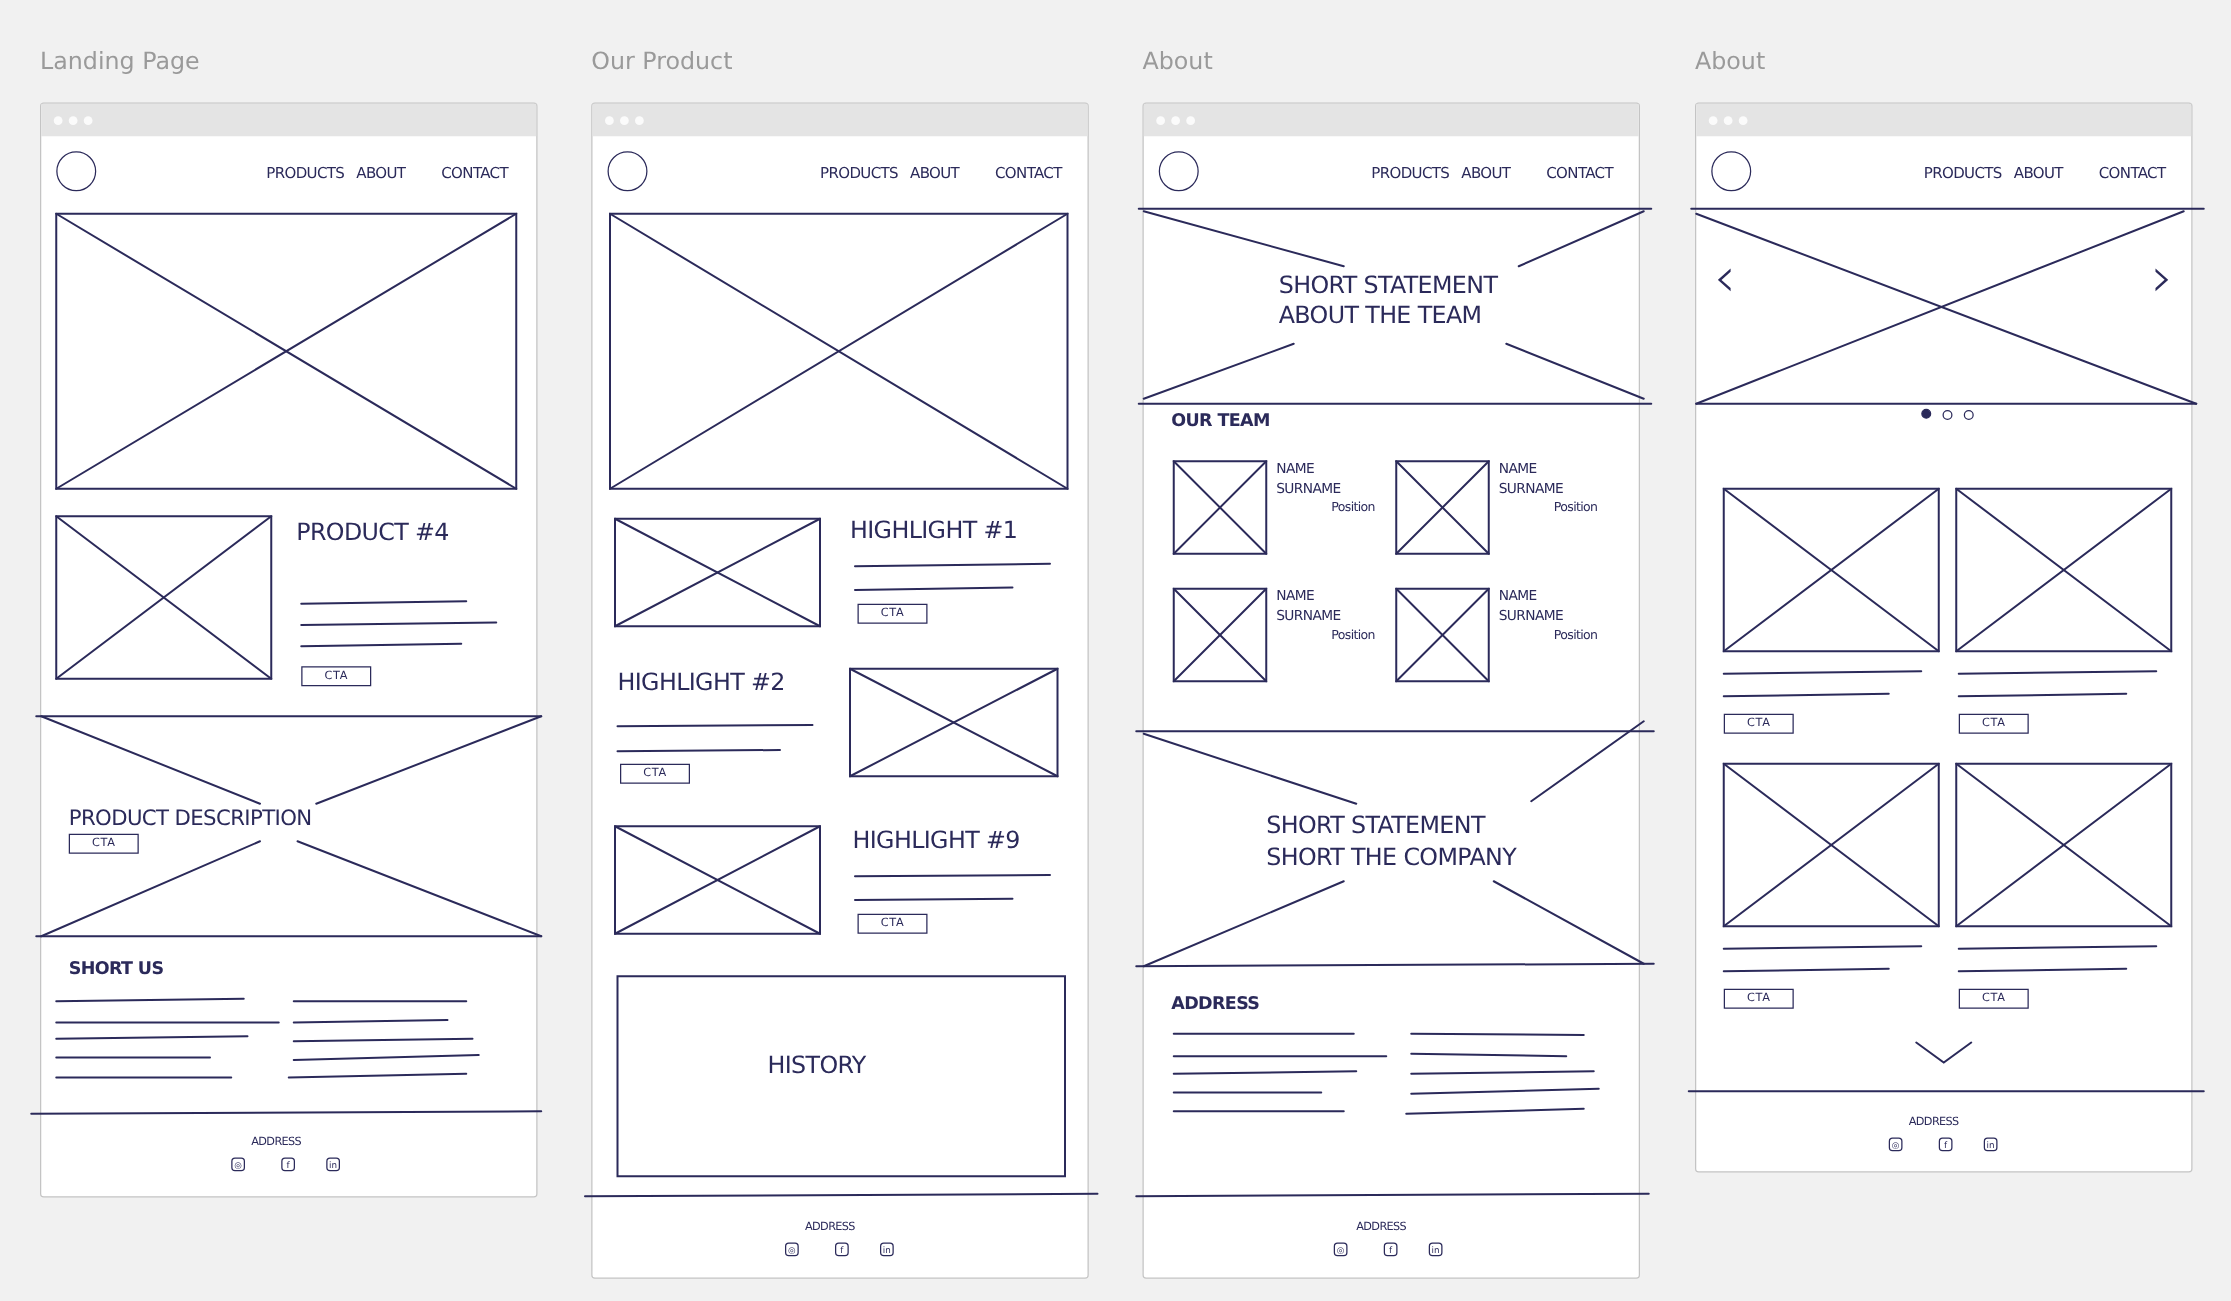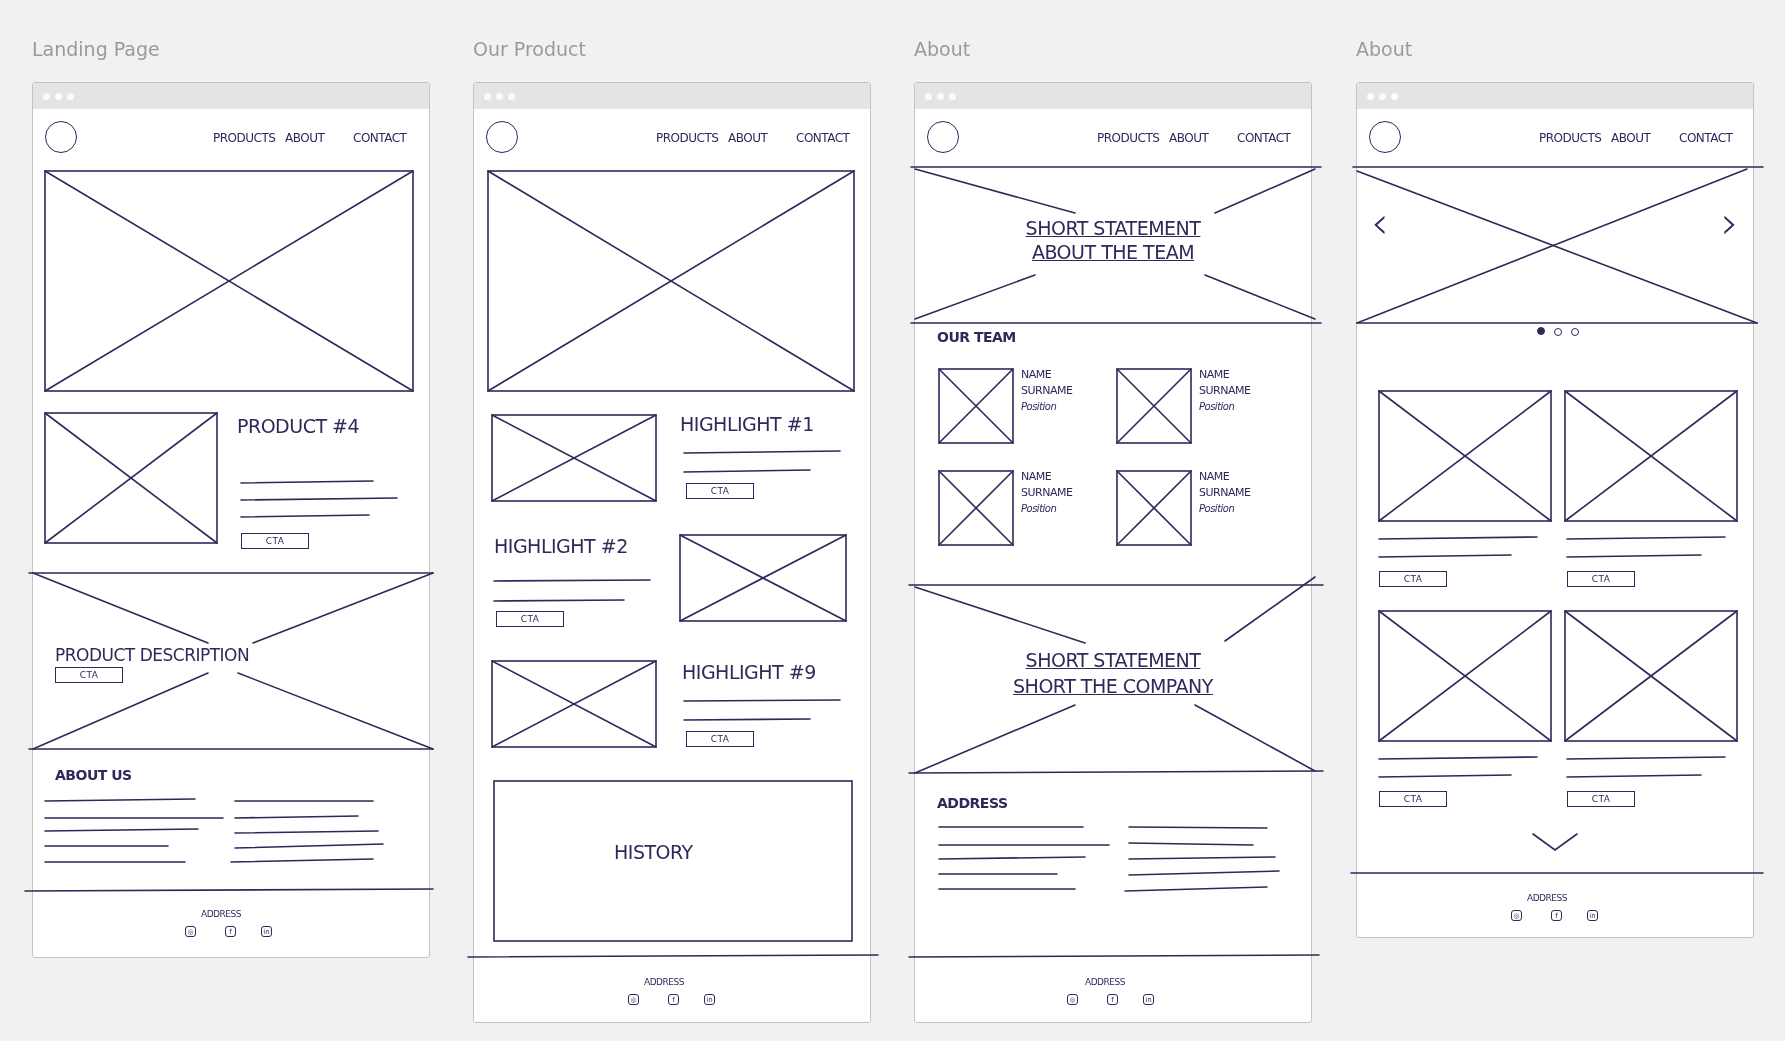--- a/index.html
+++ b/index.html
@@ -6,28 +6,28 @@
   body{width:1785px;height:1041px;background:#f1f1f1;position:relative;overflow:hidden;font-family:"Liberation Sans",sans-serif;}
   .title{position:absolute;top:38px;font-size:19px;color:#9a9a9a;font-family:"DejaVu Sans",sans-serif;}
   .frame{position:absolute;background:#fff;border:1.5px solid #c4c4c4;border-radius:3px;box-sizing:border-box;overflow:visible;}
   .bar{position:absolute;left:0;top:0;right:0;height:26px;background:#e4e4e4;border-bottom:0;}
   .dot{position:absolute;top:10px;width:7px;height:7px;border-radius:50%;background:#fbfbfb;}
   .ink{color:#2b2a5a;font-family:"DejaVu Sans",sans-serif;position:absolute;white-space:nowrap;letter-spacing:-0.5px;}
   .nav{font-size:12px;top:48px;}
   .logo{position:absolute;left:12px;top:38px;width:32px;height:32px;border:1.8px solid #2b2a5a;border-radius:50%;box-sizing:border-box;}
   svg.sk{position:absolute;left:0;top:0;overflow:visible;pointer-events:none;}
   svg.sk line,svg.sk rect,svg.sk polyline,svg.sk path{stroke:#2b2a5a;stroke-width:1.6;fill:none;stroke-linecap:round;}
-  .cta{position:absolute;border:1.5px solid #2b2a5a;font-size:9px;color:#2b2a5a;font-family:"DejaVu Sans",sans-serif;display:flex;align-items:center;justify-content:center;box-sizing:border-box;height:16px;width:68px;letter-spacing:0.5px;}
+  .cta{position:absolute;border:1.5px solid #2b2a5a;font-size:9px;color:#2b2a5a;font-family:"DejaVu Sans",sans-serif;display:flex;align-items:center;justify-content:center;box-sizing:border-box;height:16px;width:56px;letter-spacing:0.5px;}
   .h{font-size:19px;}
   .hs{font-size:14px;font-weight:bold;}
   .addr{font-size:9px;}
   .soc{position:absolute;width:11px;height:11px;border:1.4px solid #2b2a5a;border-radius:3px;box-sizing:border-box;font-size:7px;color:#2b2a5a;display:flex;align-items:center;justify-content:center;font-family:"DejaVu Sans",sans-serif;}
-  .center{text-align:center;text-decoration:underline;}
+  .center{}
   .pn{font-size:11px;line-height:15px;}
-  .pos{font-size:10px;font-style:italic;}
+  .pos{font-size:10px;margin-left:44px;}
   .pager{position:absolute;width:8px;height:8px;border-radius:50%;border:1.5px solid #2b2a5a;box-sizing:border-box;}
 </style>
 </head>
 <body>
 
 <div class="title" style="left:32px">Landing Page</div>
 <div class="title" style="left:473px">Our Product</div>
 <div class="title" style="left:914px">About</div>
 <div class="title" style="left:1356px">About</div>
 
@@ -74,21 +74,21 @@
     <line x1="12" y1="779" x2="152" y2="779"></line>
       <line x1="198" y1="779" x2="340" y2="776"></line>
 
     <line x1="-8" y1="808" x2="400" y2="806"></line>
   </svg>
 
   <span class="ink h" style="left:204px;top:332px">PRODUCT #4</span>
   <div class="cta" style="left:208px;top:450px">CTA</div>
   <span class="ink h" style="left:22px;top:562px;font-size:17px">PRODUCT DESCRIPTION</span>
   <div class="cta" style="left:22px;top:584px">CTA</div>
-  <span class="ink hs" style="left:22px;top:684px">ABOUT US</span>
+  <span class="ink hs" style="left:22px;top:684px">SHORT US</span>
 
   <span class="ink addr" style="left:168px;top:826px">ADDRESS</span>
   <div class="soc" style="left:152px;top:843px">◎</div>
   <div class="soc" style="left:192px;top:843px">f</div>
   <div class="soc" style="left:228px;top:843px">in</div>
 </div>
 
 <div class="frame" style="left:473px;top:82px;width:398px;height:941px;">
   <div class="bar">
     <span class="dot" style="left:10px"></span>

